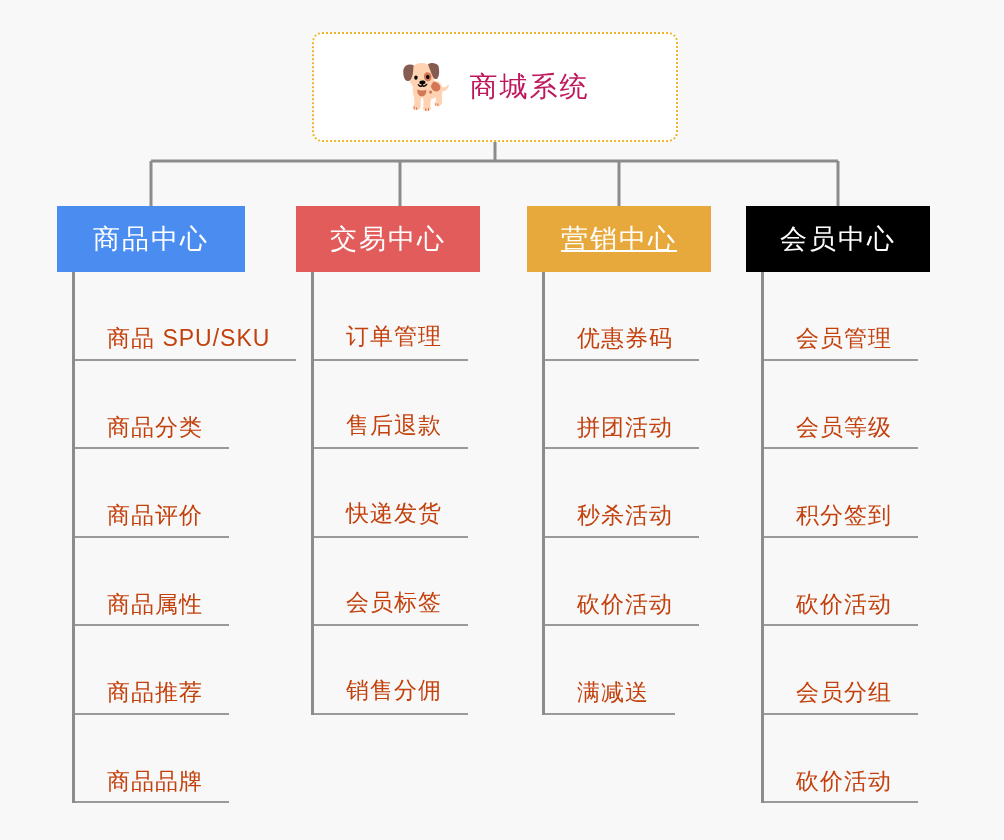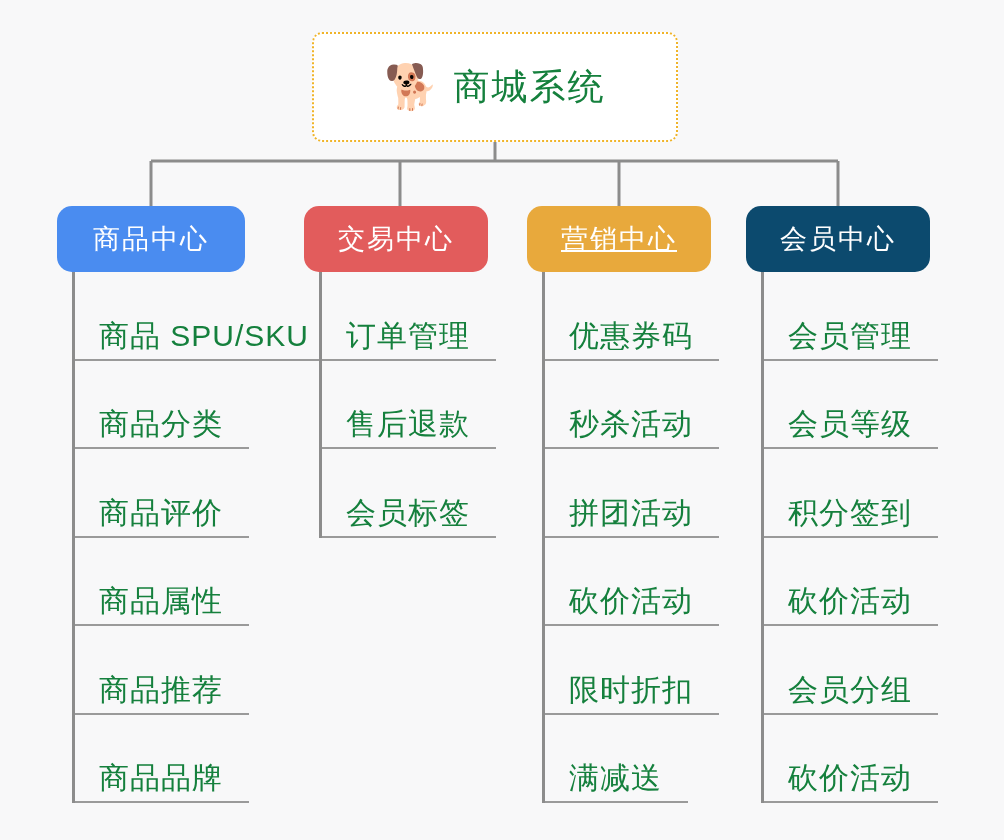--- a/index.html
+++ b/index.html
@@ -39,22 +39,22 @@
     align-items: center;
     justify-content: center;
     gap: 14px;
   }
   .root-emoji {
     font-size: 44px;
     line-height: 1;
     display: block;
   }
   .root-title {
-    font-size: 36px;
-    color: #15803d;
+    font-size: 28px;
+    color: #be185d;
     letter-spacing: 2px;
     line-height: 1;
     white-space: nowrap;
   }
 
   
   #connectors {
     position: absolute;
     left: 0;
     top: 0;
@@ -63,21 +63,21 @@
     pointer-events: none;
   }
 
   
   .branch {
     position: absolute;
     top: 206px;
   }
   .branch-header {
     height: 66px;
-    border-radius: 15px;
+    border-radius: 0;
     display: flex;
     align-items: center;
     justify-content: center;
     color: #ffffff;
     font-size: 27px;
     letter-spacing: 2px;
     box-sizing: border-box;
   }
   .branch-items {
     position: relative;
@@ -86,32 +86,32 @@
     padding-top: 0;
   }
   .leaf-item {
     height: 88.5px;
     position: relative;
     display: flex;
     align-items: flex-end;
   }
   .leaf-label {
     display: inline-block;
-    font-size: 30px;
-    color: #15803d;
+    font-size: 23px;
+    color: #c2410c;
     letter-spacing: 1px;
-    padding: 0 26px 7px 24px;
+    padding: 0 26px 7px 32px;
     border-bottom: 2px solid #9a9a9a;
     white-space: nowrap;
     line-height: 1.1;
   }
 
   
   .branch-0 { left: 57px;  width: 188px; }
-  .branch-1 { left: 304px; width: 184px; }
+  .branch-1 { left: 296px; width: 184px; font-family: Liberation Mono, monospace; }
   .branch-2 { left: 527px; width: 184px; }
   .branch-3 { left: 746px; width: 184px; }
 </style>
 </head>
 <body>
 
 <div id="diagram">
 
   <div class="root-node">
     <span class="root-emoji">🐕</span>
@@ -160,51 +160,54 @@
           <span>交易中心</span>
         </div>
         <div class="branch-items">
           <div class="leaf-item">
             <span class="leaf-label">订单管理</span>
           </div>
           <div class="leaf-item">
             <span class="leaf-label">售后退款</span>
           </div>
           <div class="leaf-item">
+            <span class="leaf-label">快递发货</span>
+          </div>
+          <div class="leaf-item">
             <span class="leaf-label">会员标签</span>
+          </div>
+          <div class="leaf-item">
+            <span class="leaf-label">销售分佣</span>
           </div>
         </div>
       </div>
       <div class="branch branch-2">
         <div class="branch-header" style="background: rgb(232, 169, 60); text-decoration: underline;">
           <span>营销中心</span>
         </div>
         <div class="branch-items">
           <div class="leaf-item">
             <span class="leaf-label">优惠券码</span>
           </div>
           <div class="leaf-item">
+            <span class="leaf-label">拼团活动</span>
+          </div>
+          <div class="leaf-item">
             <span class="leaf-label">秒杀活动</span>
           </div>
           <div class="leaf-item">
-            <span class="leaf-label">拼团活动</span>
-          </div>
-          <div class="leaf-item">
             <span class="leaf-label">砍价活动</span>
           </div>
           <div class="leaf-item">
-            <span class="leaf-label">限时折扣</span>
-          </div>
-          <div class="leaf-item">
             <span class="leaf-label">满减送</span>
           </div>
         </div>
       </div>
       <div class="branch branch-3">
-        <div class="branch-header" style="background: #0c4a6e; align-items: center;">
+        <div class="branch-header" style="background: #000000; align-items: center;">
           <span>会员中心</span>
         </div>
         <div class="branch-items">
           <div class="leaf-item">
             <span class="leaf-label">会员管理</span>
           </div>
           <div class="leaf-item">
             <span class="leaf-label">会员等级</span>
           </div>
           <div class="leaf-item">

